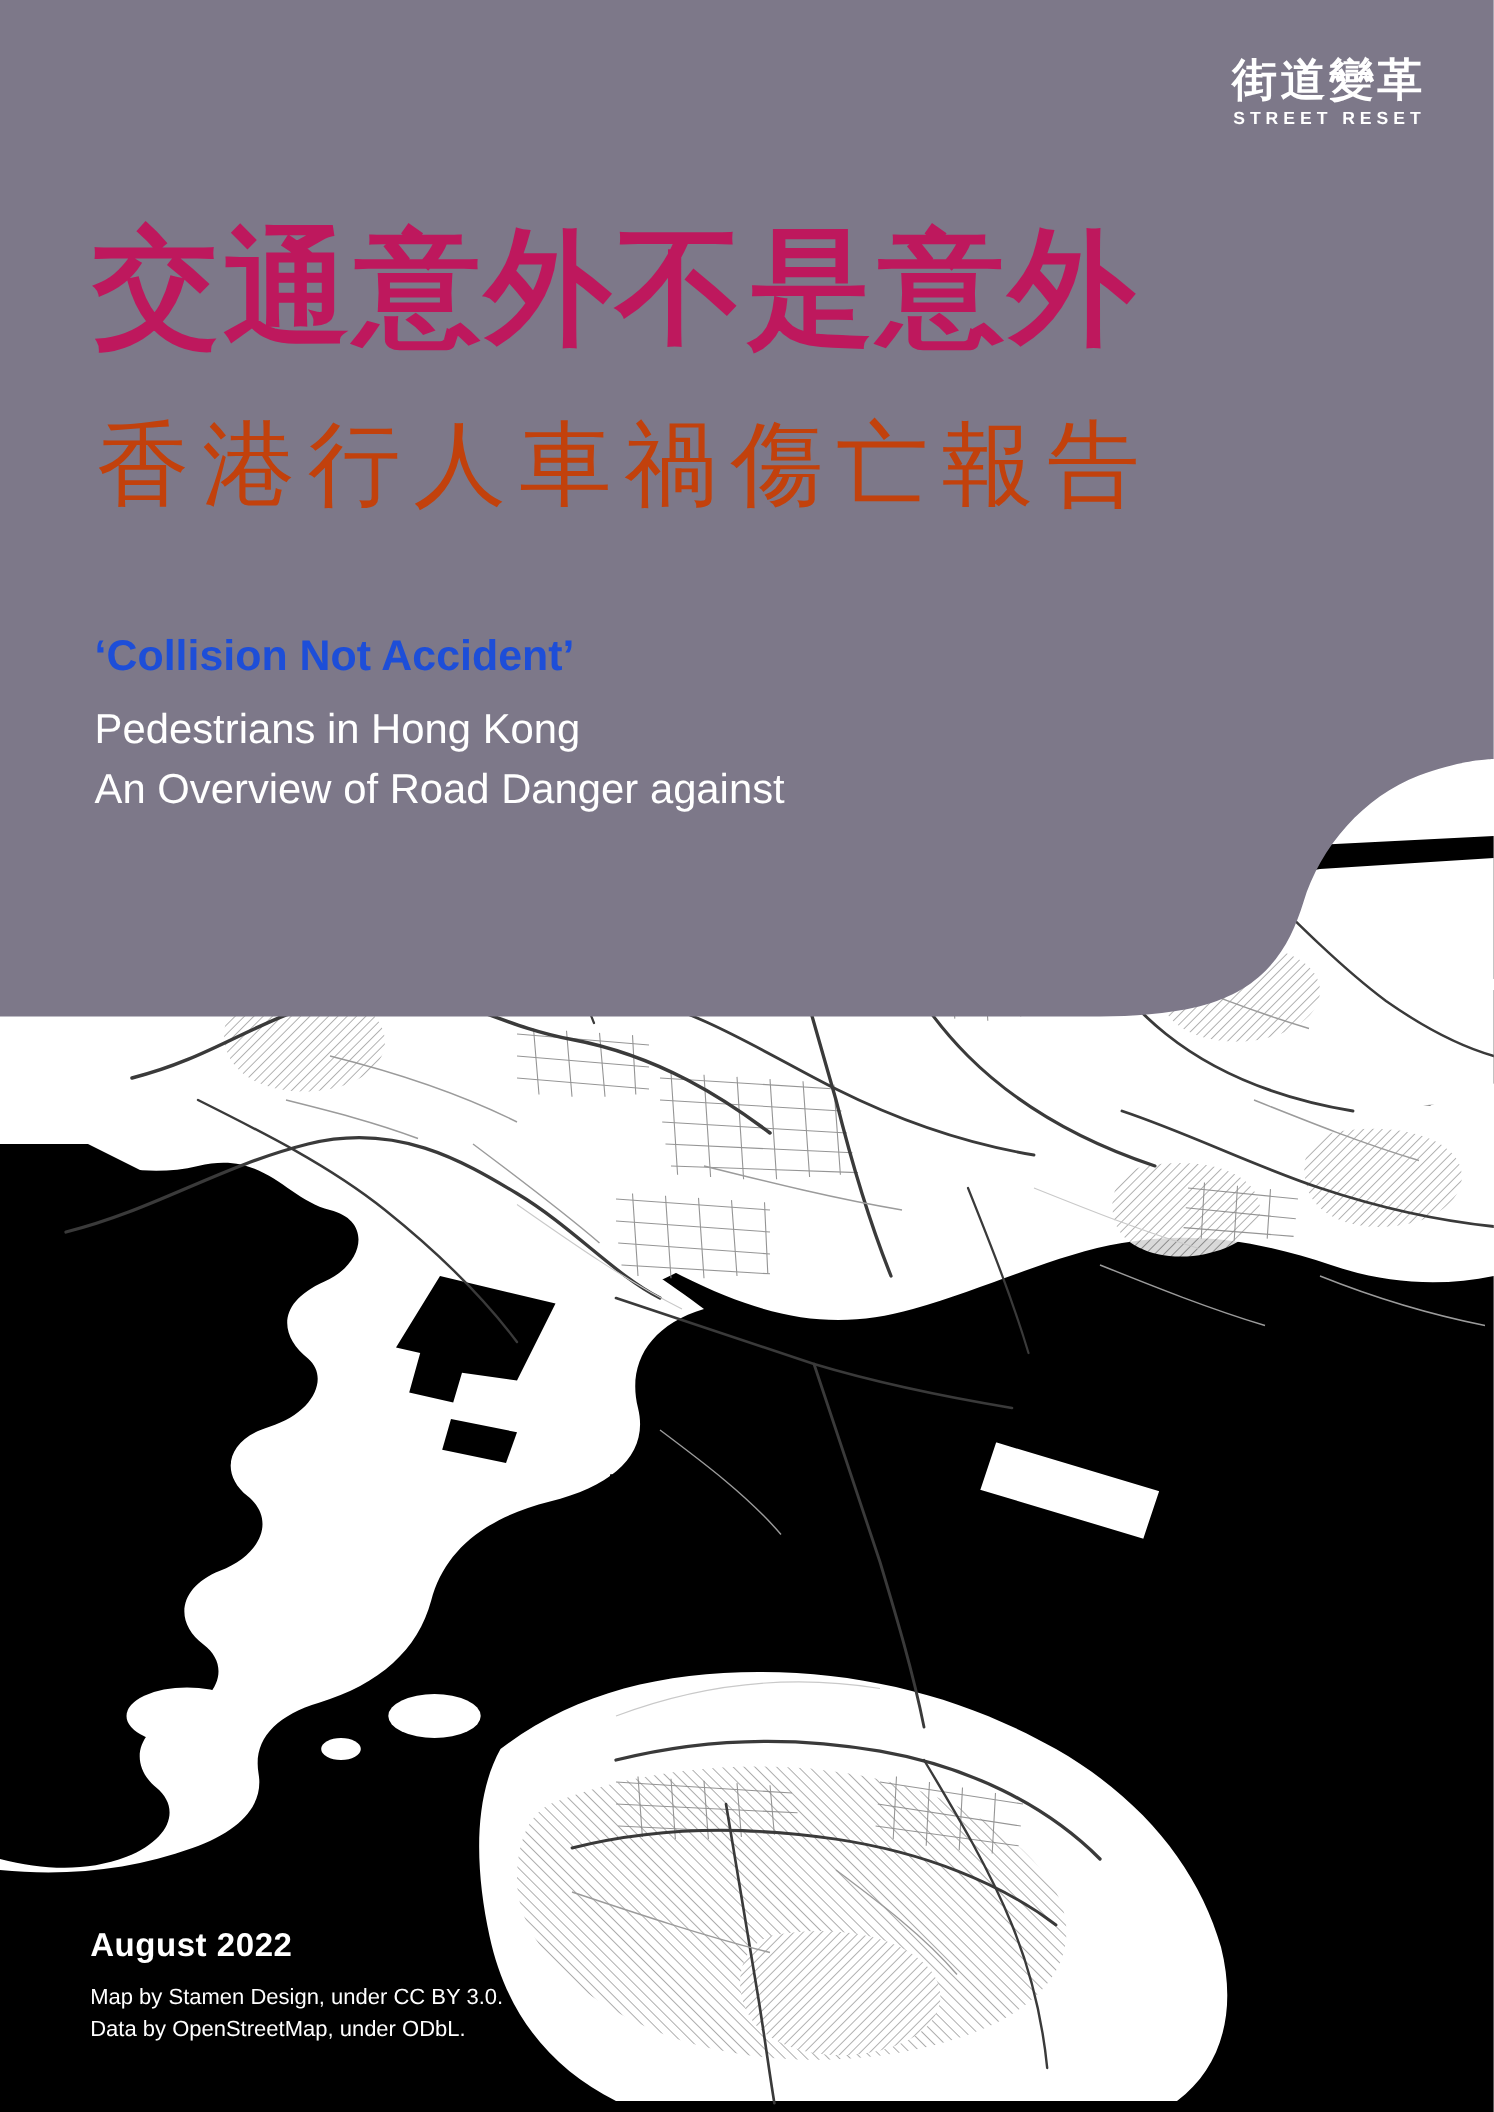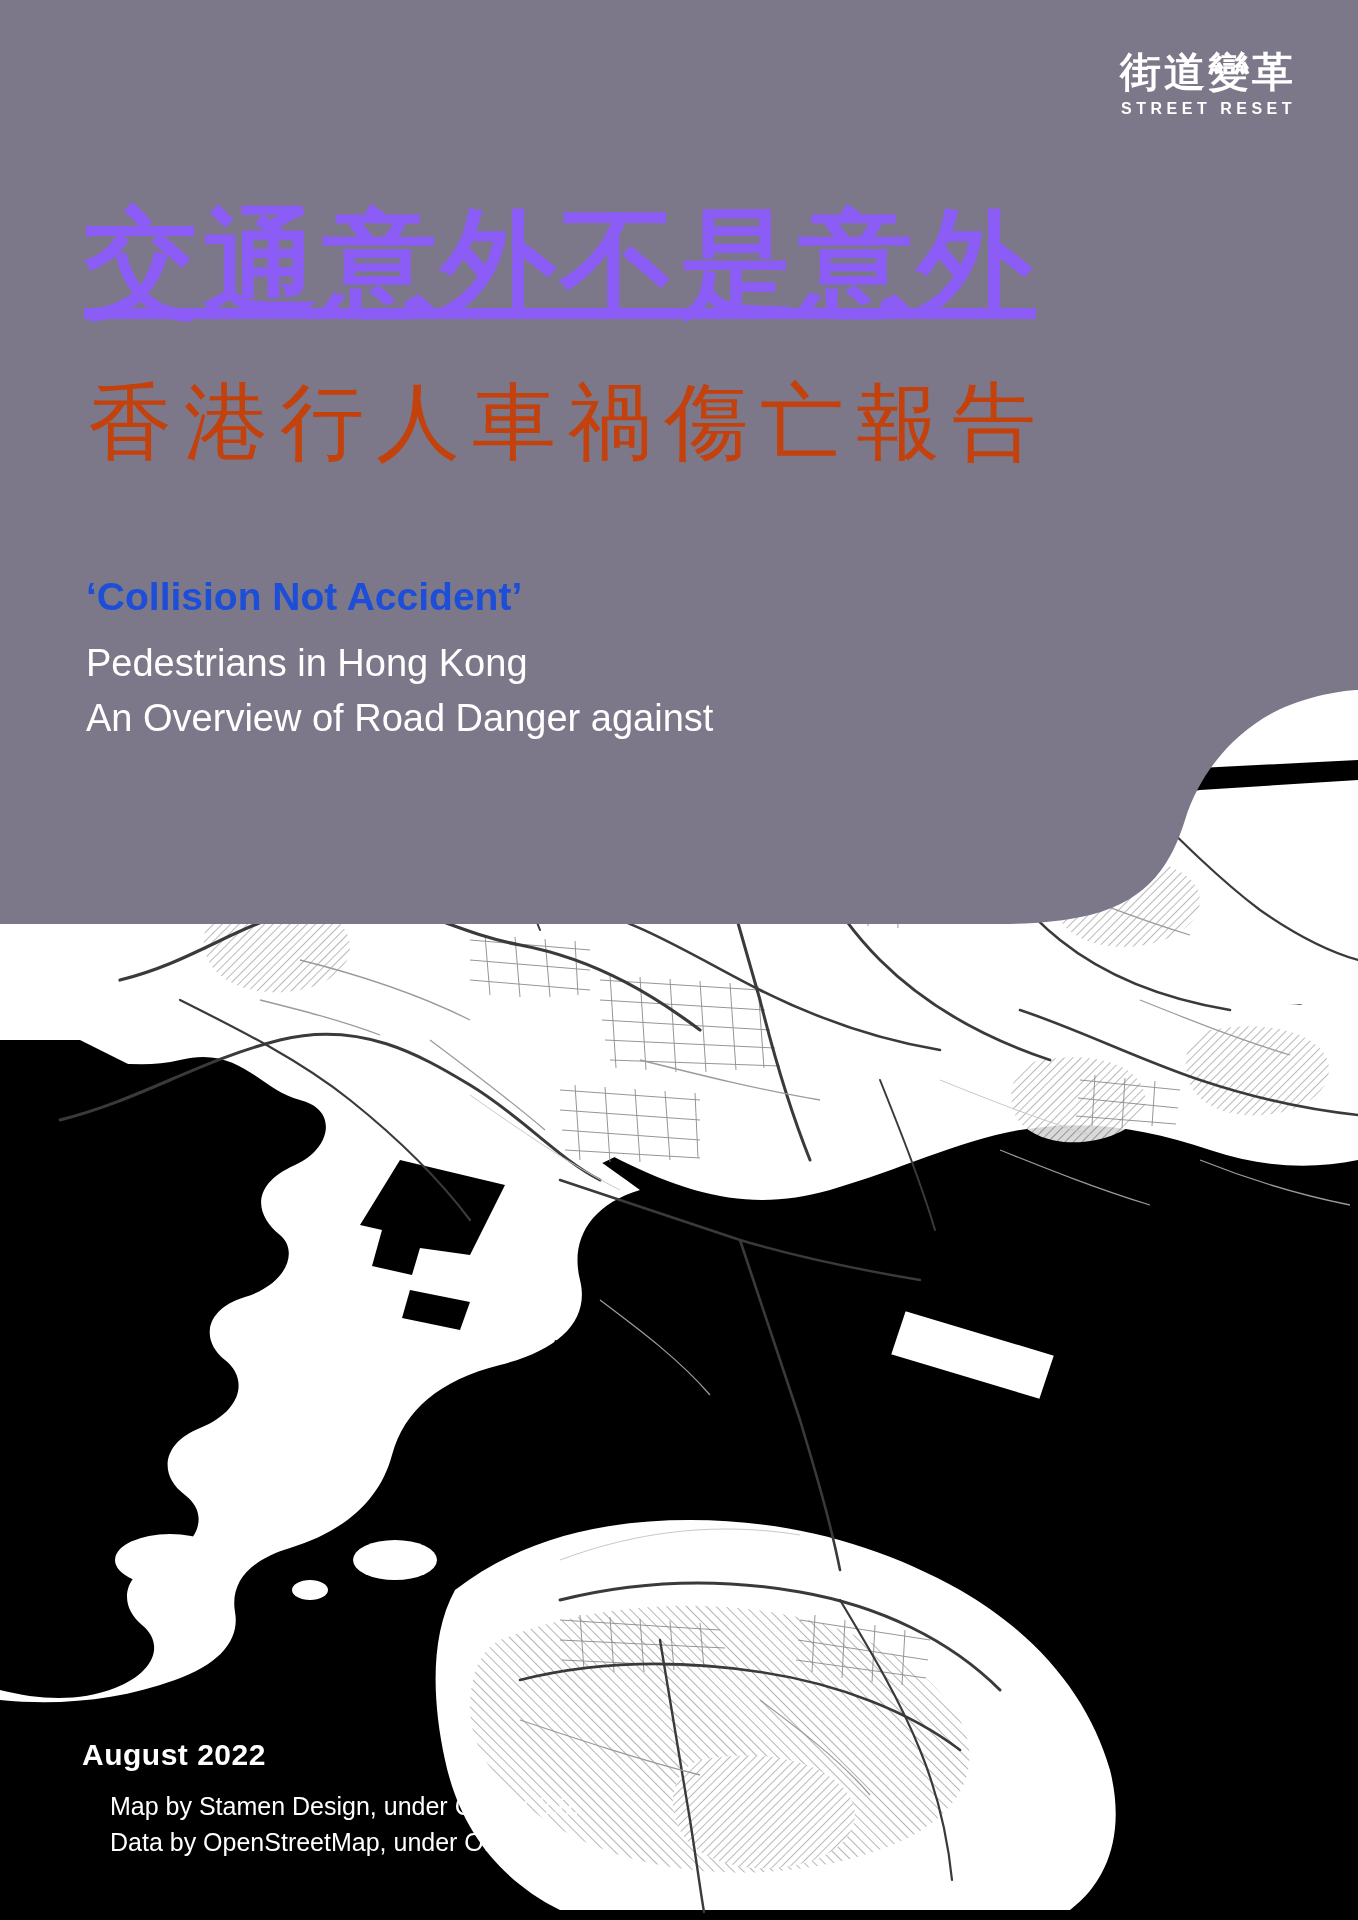--- a/index.html
+++ b/index.html
@@ -64,28 +64,27 @@
     font-weight: bold;
     letter-spacing: 4.5px;
     margin-top: 5px;
     font-family: "Liberation Sans", sans-serif;
   }
 
   .title-cn-1 {
     position: absolute;
     left: 84px;
     top: 205px;
-    color: #8b5cf6;
+    color: #be185d;
     font-size: 115px;
     font-weight: bold;
     letter-spacing: 4px;
     line-height: 1.0;
     white-space: nowrap;
     font-family: "Liberation Sans", "DejaVu Sans", sans-serif;
-    text-decoration: underline;
   }
   .title-cn-2 {
     position: absolute;
     left: 88px;
     top: 380px;
     color: #c2410c;
     font-size: 84px;
     font-weight: normal;
     letter-spacing: 12px;
     line-height: 1.0;
@@ -122,24 +121,23 @@
     z-index: 7;
     color: #ffffff;
   }
   .footer-date {
     font-size: 30px;
     font-weight: bold;
     letter-spacing: 0.5px;
     margin-bottom: 16px;
   }
   .footer-credit {
-    font-size: 25px;
+    font-size: 20px;
     line-height: 1.45;
     font-weight: normal;
-    margin-left: 28px;
   }
 </style>
 </head>
 <body>
 
 <div class="map-layer">
   <svg class="map-svg" width="1358" height="1920" viewBox="0 0 1358 1920" xmlns="http://www.w3.org/2000/svg">
     <defs>
       <pattern id="hatch" width="6" height="6" patternUnits="userSpaceOnUse" patternTransform="rotate(45)">
         <rect width="6" height="6" fill="#ffffff"></rect>

